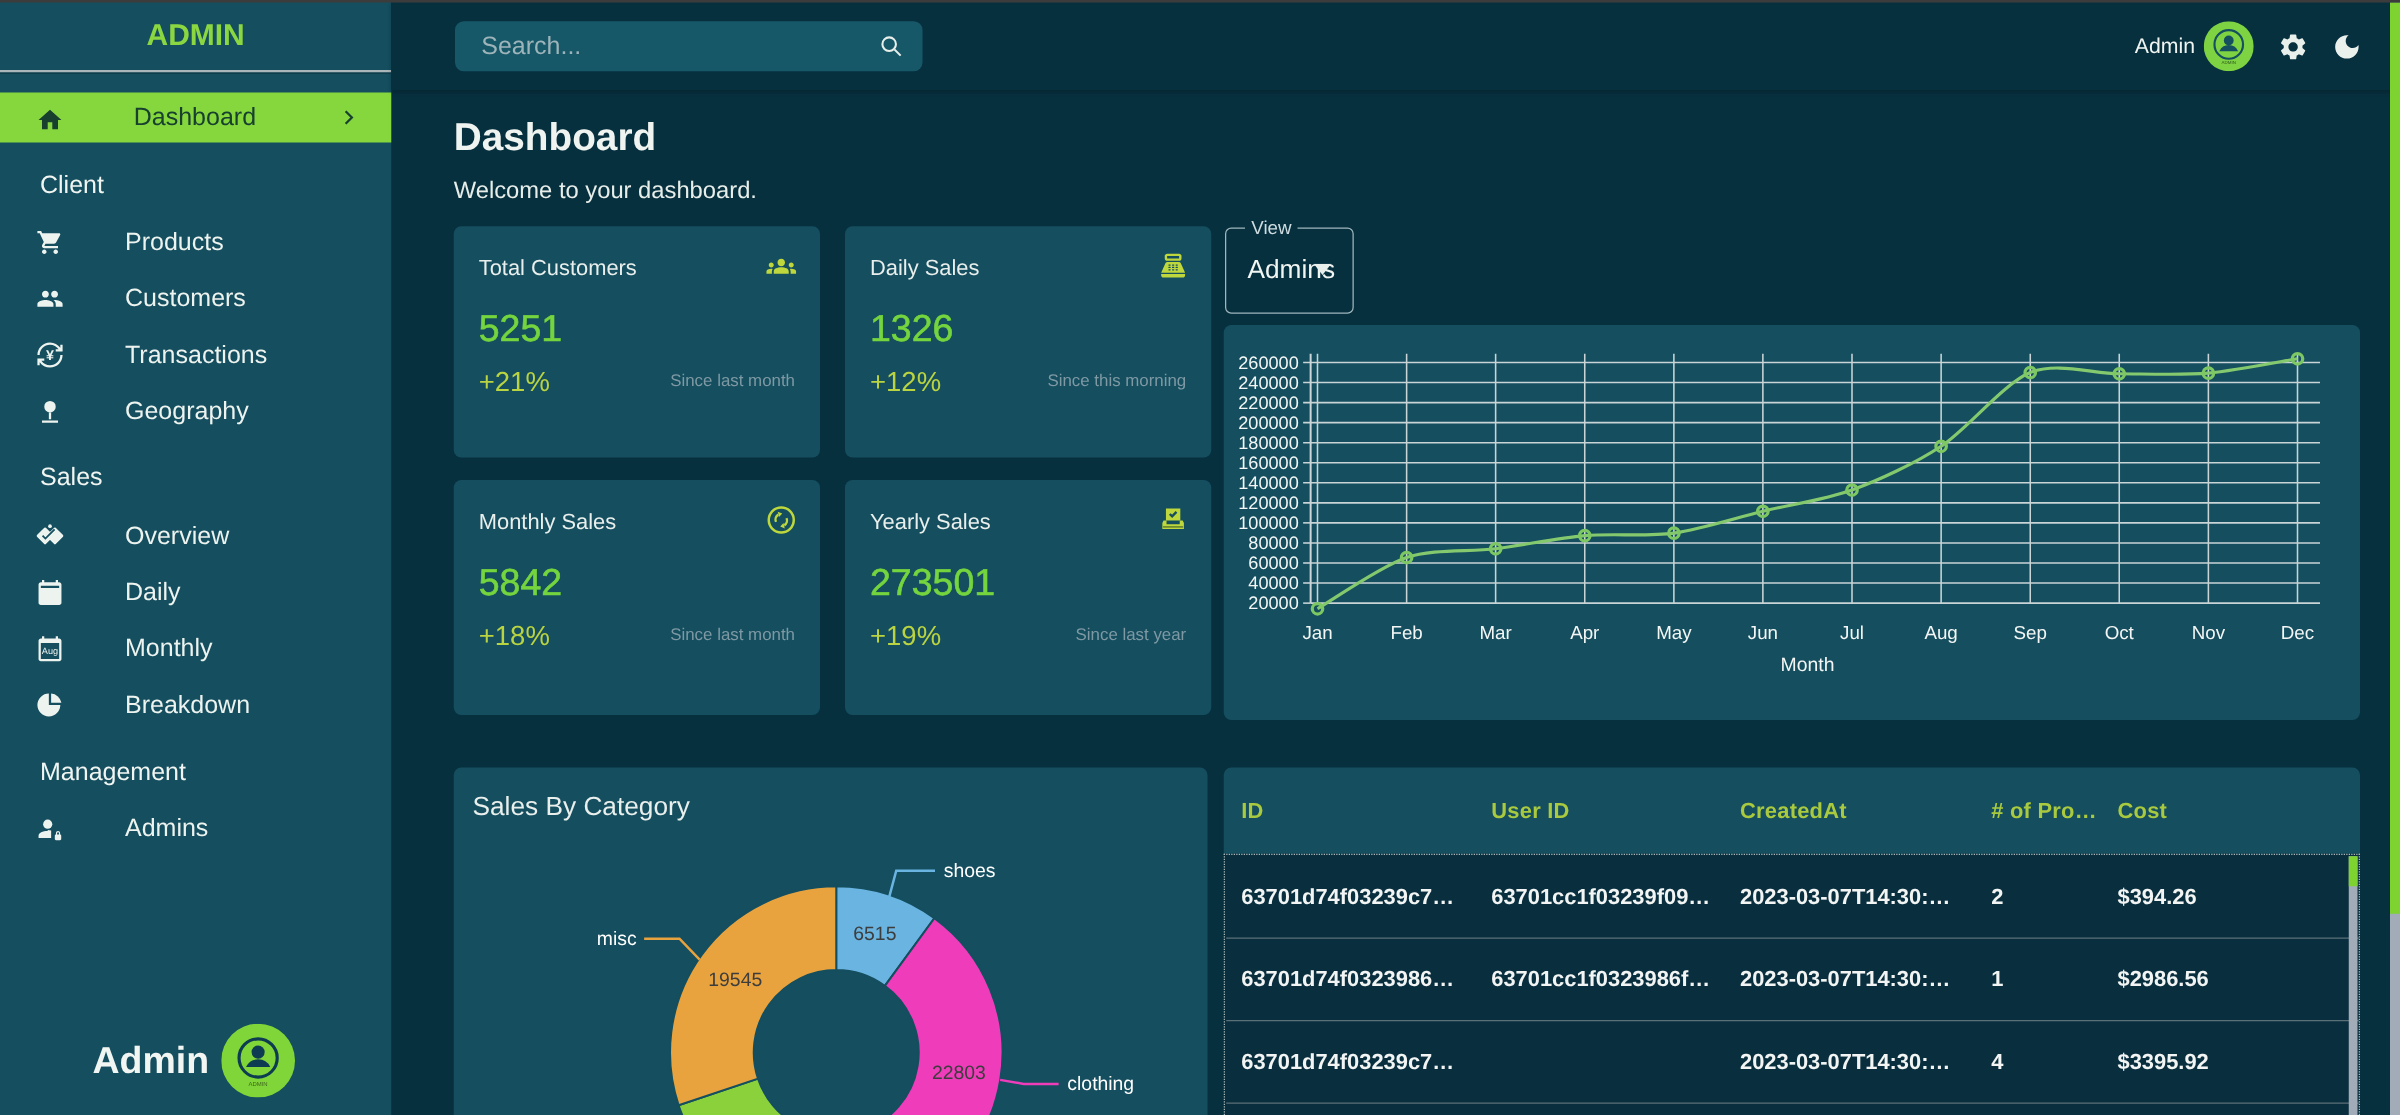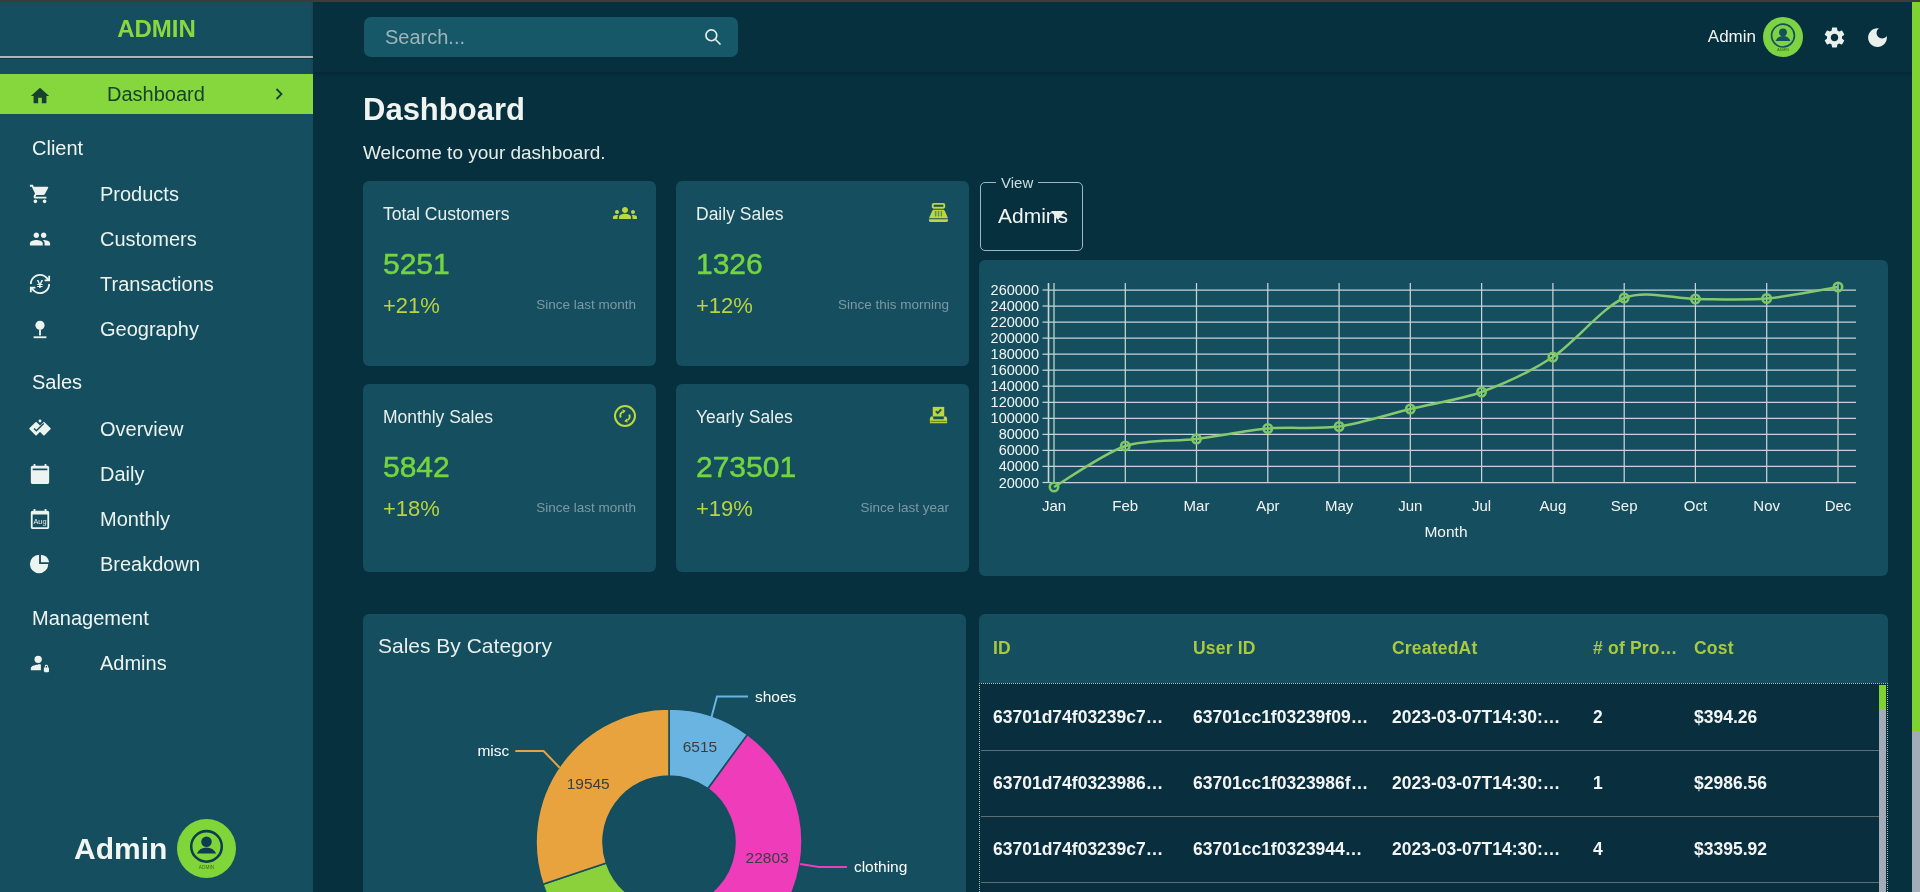--- a/index.html
+++ b/index.html
@@ -363,21 +363,20 @@
   <div class="trow" style="top:66px">
     <div style="left:13px">63701d74f0323986…</div>
     <div style="left:213px">63701cc1f0323986f…</div>
     <div style="left:412px">2023-03-07T14:30:…</div>
     <div style="left:613px">1</div>
     <div style="left:714px">$2986.56</div>
   </div>
   <div class="rsep" style="top:132px"></div>
   <div class="trow" style="top:132px">
     <div style="left:13px">63701d74f03239c7…</div>
-    <div style="left:213px">63701cc1f0323944…</div>
     <div style="left:412px">2023-03-07T14:30:…</div>
     <div style="left:613px">4</div>
     <div style="left:714px">$3395.92</div>
   </div>
   <div class="rsep" style="top:198px"></div>
 
   <div class="sb-track" style="right:1px;top:1px;width:7px;height:207px"></div>
   <div class="sb-thumb" style="right:1px;top:1px;width:7px;height:24px"></div>
 </div>
 

